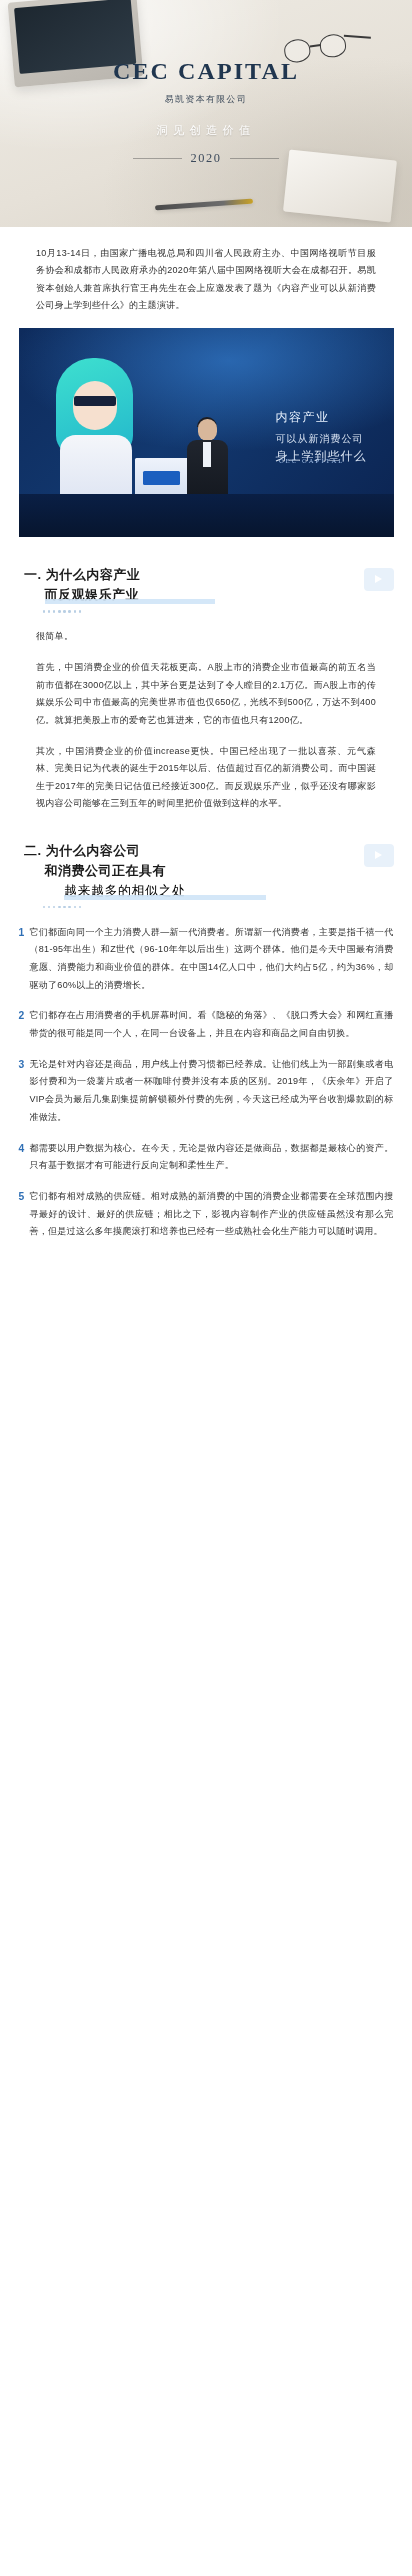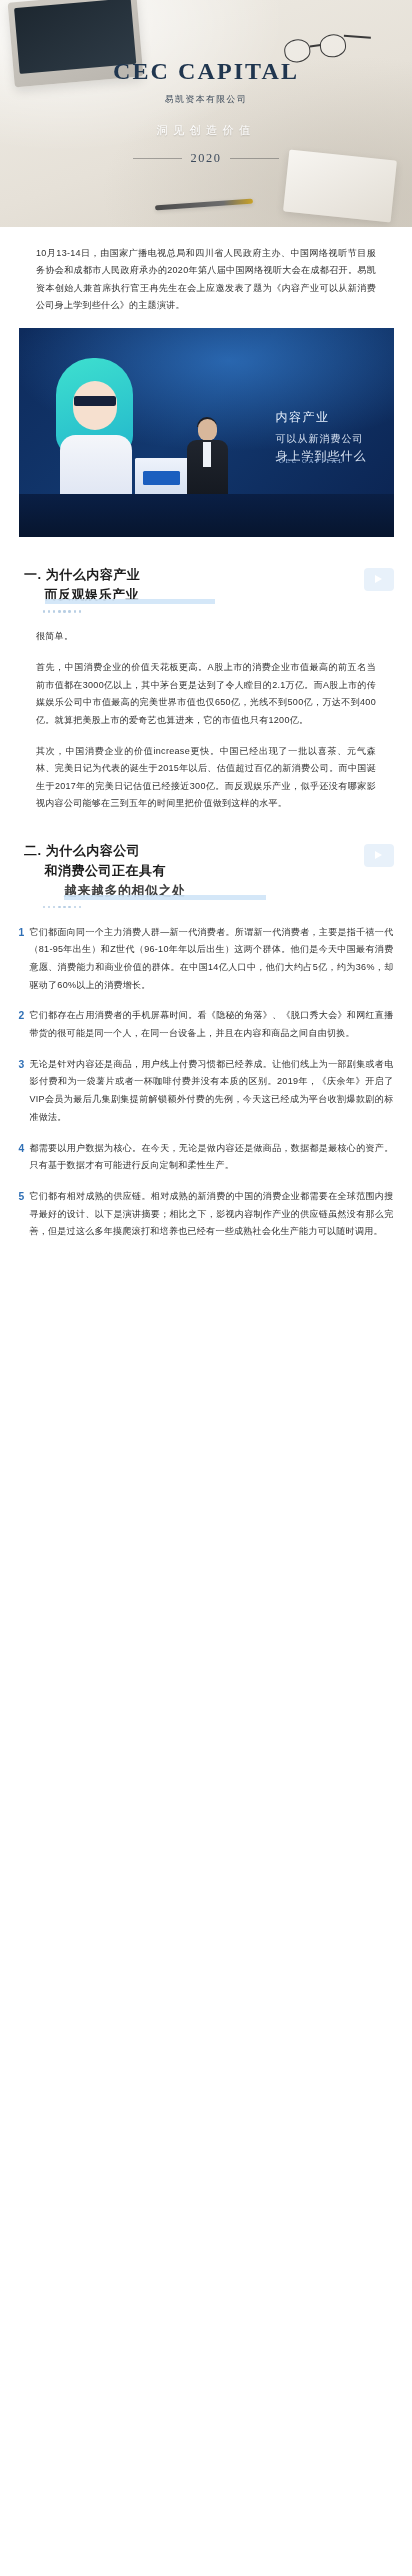--- a/index.html
+++ b/index.html
@@ -285,23 +285,23 @@
   .sh-line2 {
     font-size: 13px;
     font-weight: 700;
     letter-spacing: 0.5px;
     color: #1c1c1c;
     line-height: 1.55;
     padding-left: 20.6px;
   }
   .sh-line3 {
     font-size: 13px;
-    font-weight: 700;
+    font-weight: 400;
     letter-spacing: 0.5px;
-    color: #404040;
+    color: #000000;
     line-height: 1.55;
     padding-left: 40px;
   }
   .sh-underline {
     height: 4.6px;
     margin-top: -6.2px;
     margin-left: 20.6px;
     width: 170px;
     background: #cfe4f7;
     opacity: .9;
@@ -469,18 +469,18 @@
     <div class="num-item">
       <div class="num-badge">3</div>
       <div class="num-text">无论是针对内容还是商品，用户线上付费习惯都已经养成。让他们线上为一部剧集或者电影付费和为一袋薯片或者一杯咖啡付费并没有本质的区别。2019年，《庆余年》开启了VIP会员为最后几集剧集提前解锁额外付费的先例，今天这已经成为平台收割爆款剧的标准做法。</div>
     </div>
     <div class="num-item">
       <div class="num-badge">4</div>
       <div class="num-text">都需要以用户数据为核心。在今天，无论是做内容还是做商品，数据都是最核心的资产。只有基于数据才有可能进行反向定制和柔性生产。</div>
     </div>
     <div class="num-item">
       <div class="num-badge">5</div>
-      <div class="num-text">它们都有相对成熟的供应链。相对成熟的新消费的中国的消费企业都需要在全球范围内搜寻最好的设计、以下是演讲摘要；相比之下，影视内容制作产业的供应链虽然没有那么完善，但是过这么多年摸爬滚打和培养也已经有一些成熟社会化生产能力可以随时调用。</div>
+      <div class="num-text">它们都有相对成熟的供应链。相对成熟的新消费的中国的消费企业都需要在全球范围内搜寻最好的设计、最好的供应链；相比之下，影视内容制作产业的供应链虽然没有那么完善，但是过这么多年摸爬滚打和培养也已经有一些成熟社会化生产能力可以随时调用。</div>
     </div>
   </div>
 
 </div>
 
 
 </body></html>

